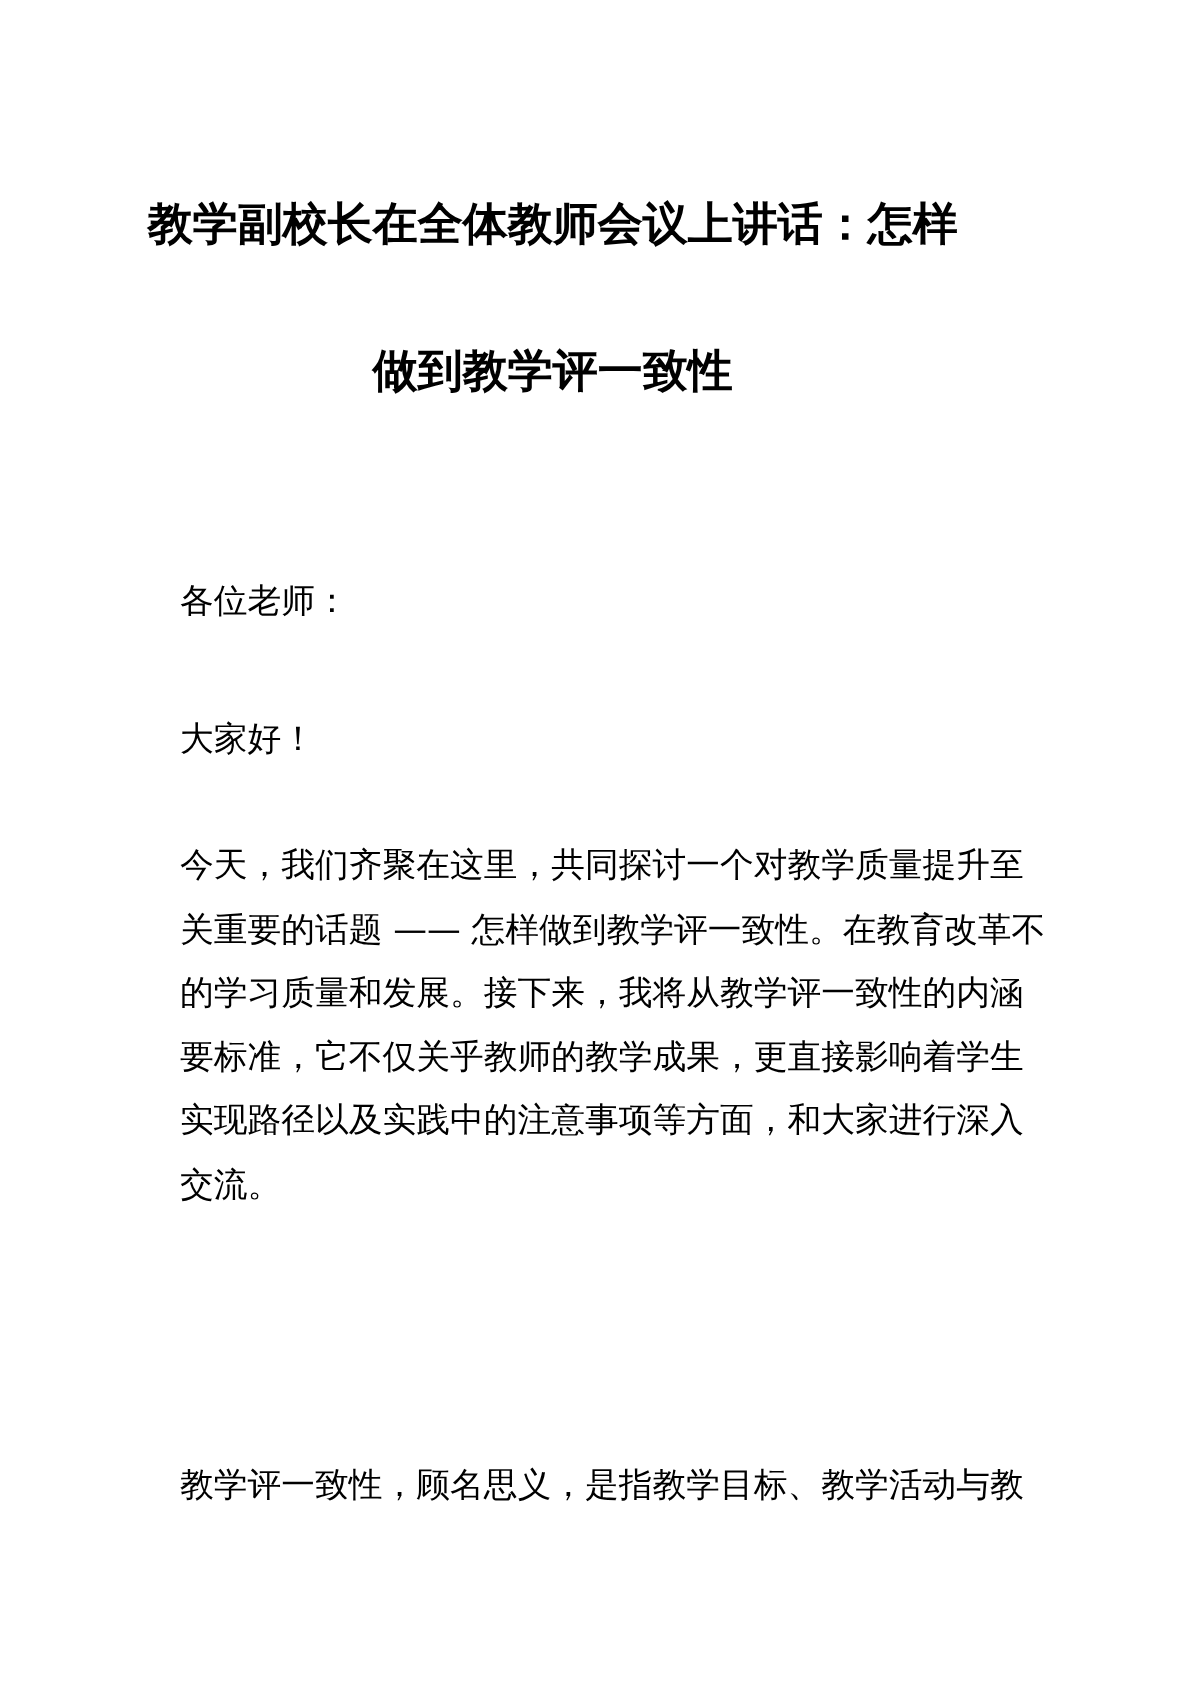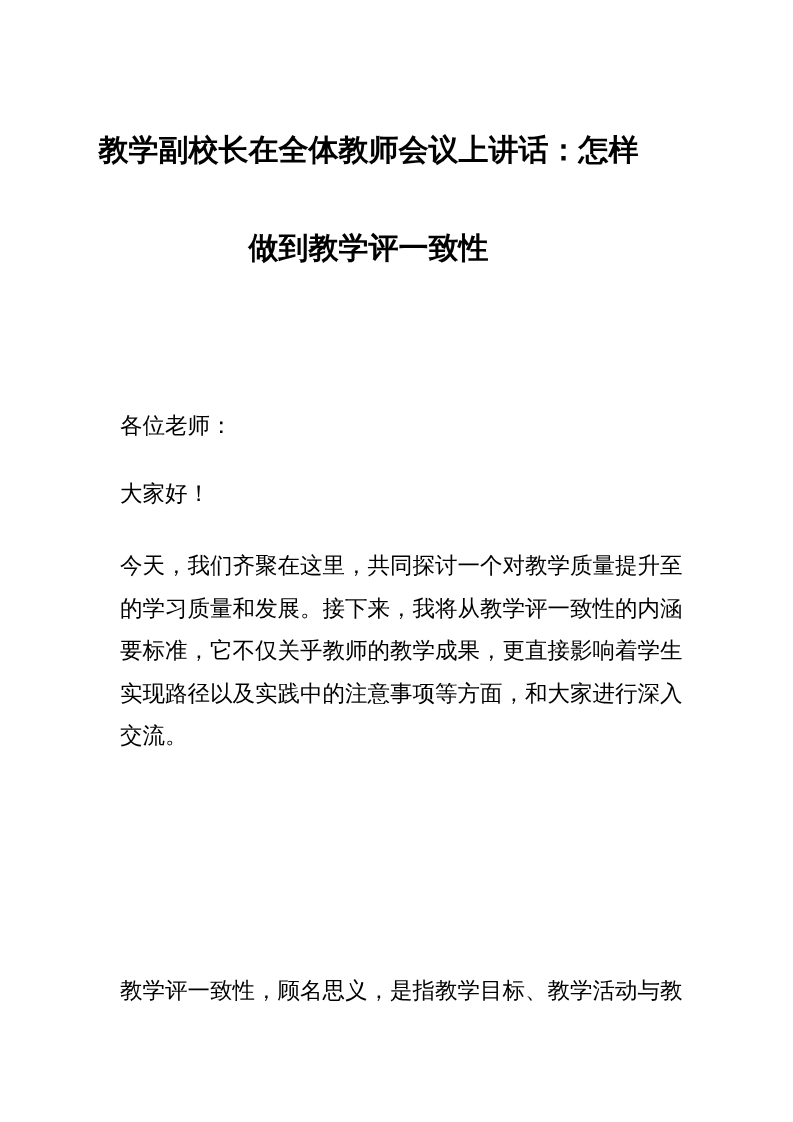--- a/index.html
+++ b/index.html
@@ -37,41 +37,42 @@
   .title-2 { top: 228px; }
 
   .text-block {
     position: absolute;
     left: 120px;
     width: 560px;
     font-size: 22.5px;
     line-height: 42.6px;
     white-space: nowrap;
   }
-  .salutation { top: 404px; }
+  .salutation { top: 380px; }
   .greeting { top: 472px; }
-  .para1 { top: 544px; }
+  .para1 { top: 556px; }
   .heading1 { top: 885px; }
   .para2 { top: 969px; text-align: center; }
   .line { display: block; height: 42.6px; }
 </style>
 </head>
 <body>
 
 <div class="page">
 
   <div class="title-line title-1">教学副校长在全体教师会议上讲话：怎样</div>
   <div class="title-line title-2">做到教学评一致性</div>
 
   <div class="text-block salutation">各位老师：</div>
 
   <div class="text-block greeting">大家好！</div>
 
   <div class="text-block para1">
     <span class="line">今天，我们齐聚在这里，共同探讨一个对教学质量提升至</span>
+    <span class="line">关重要的话题 —— 怎样做到教学评一致性。在教育改革不</span>
     <span class="line">的学习质量和发展。接下来，我将从教学评一致性的内涵</span>
     <span class="line">要标准，它不仅关乎教师的教学成果，更直接影响着学生</span>
     <span class="line">实现路径以及实践中的注意事项等方面，和大家进行深入</span>
     <span class="line">交流。</span>
   </div>
 
 
   <div class="text-block para2">
     <span class="line">教学评一致性，顾名思义，是指教学目标、教学活动与教</span>
   </div>

